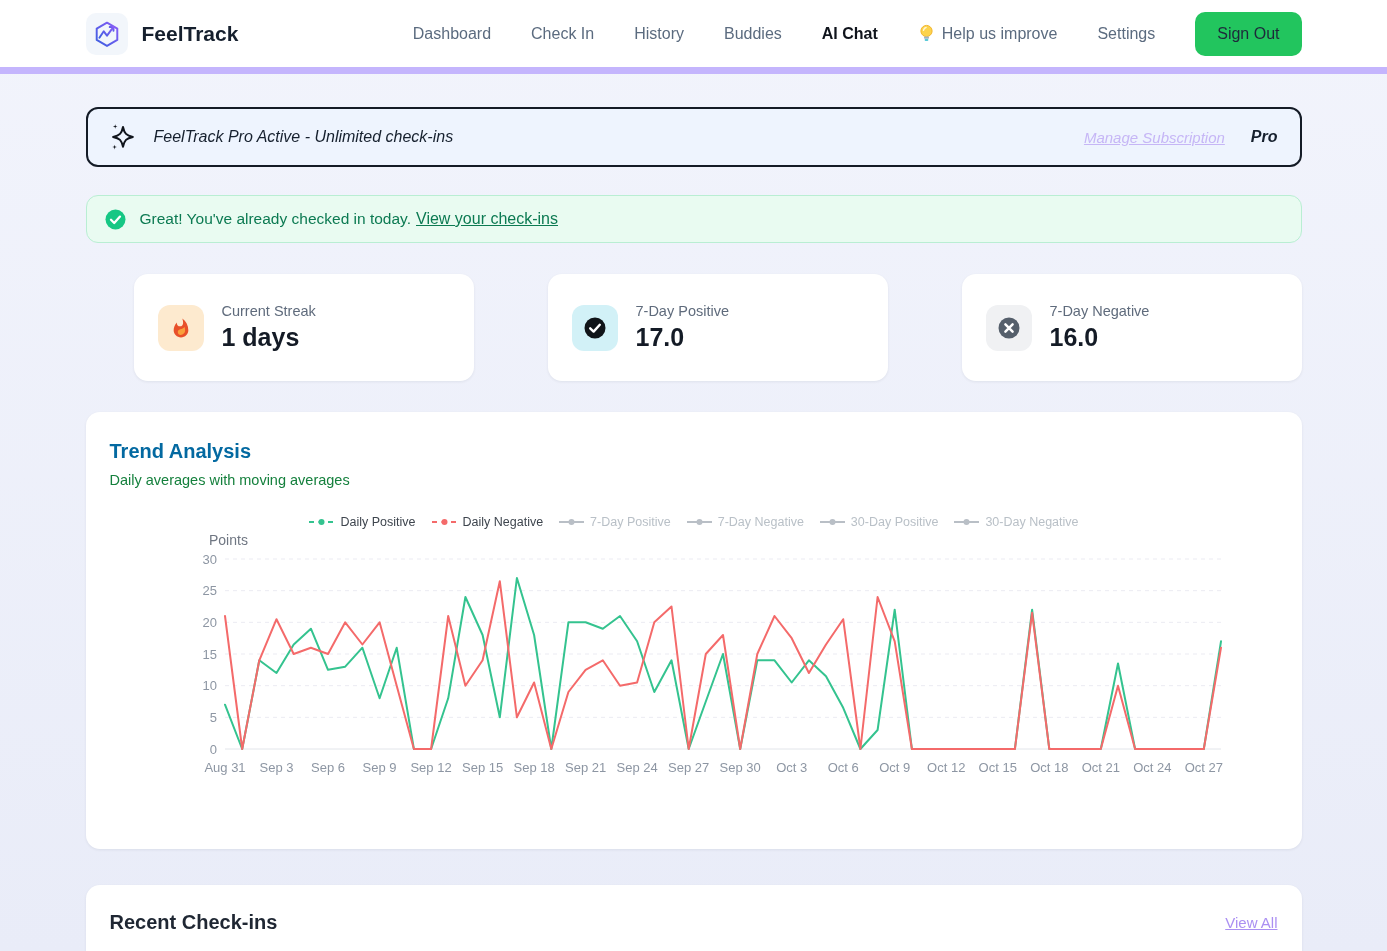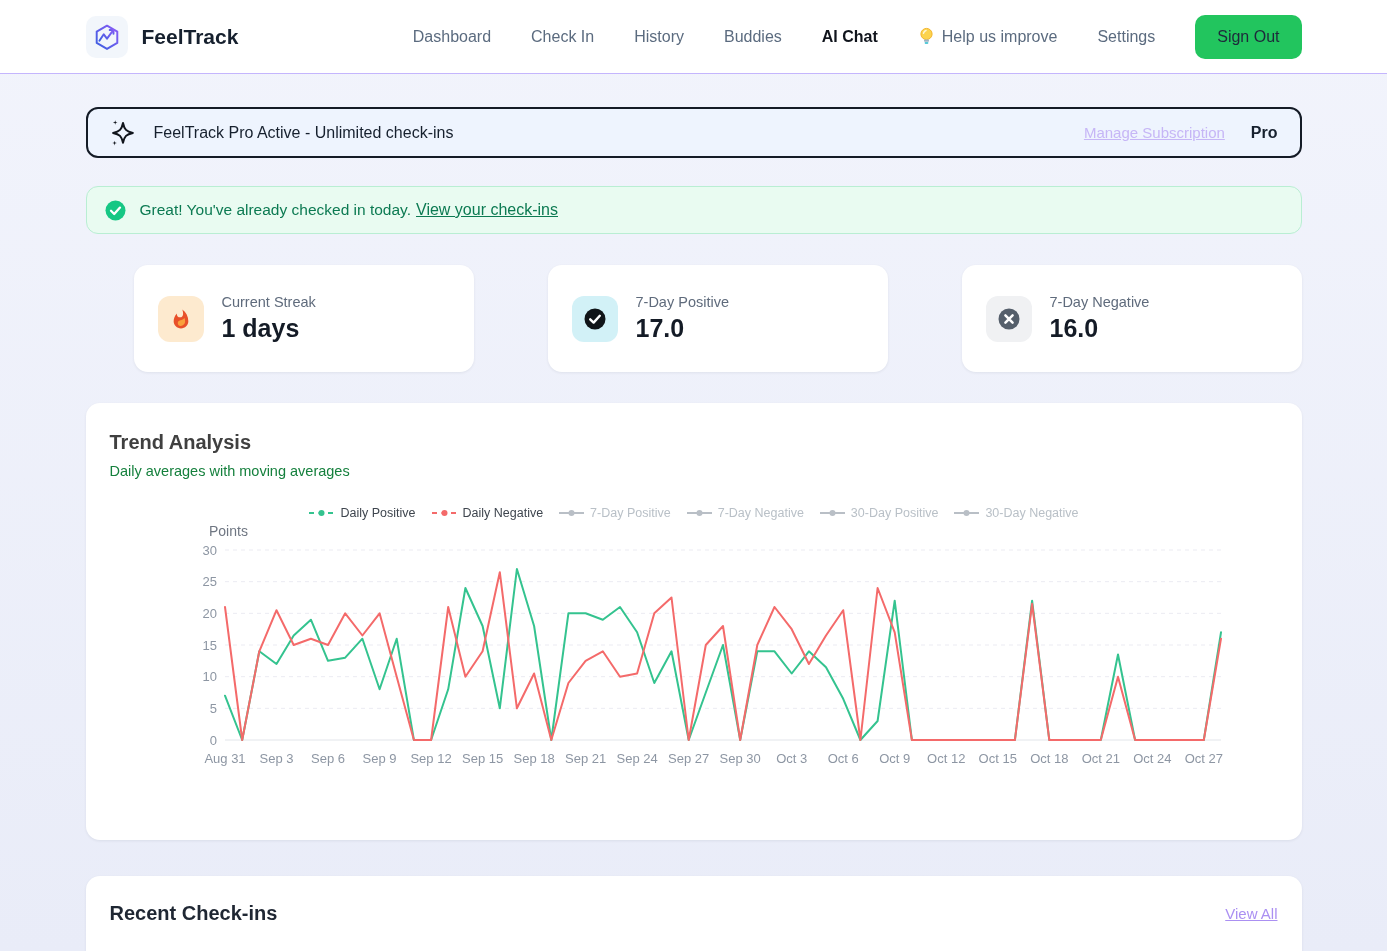--- a/index.html
+++ b/index.html
@@ -5,36 +5,36 @@
   * { margin:0; padding:0; box-sizing:border-box; }
   html,body { width:1387px; height:951px; overflow:hidden; }
   body {
     font-family:"Liberation Sans","DejaVu Sans",sans-serif;
     background:linear-gradient(180deg,#f2f4fc 0%,#e9ecf8 100%);
     color:#1e293b;
   }
   .container { width:1216px; margin:0 auto; }
 
   
-  .navbar { background:#ffffff; border-bottom:1px solid #c4b5fd; height:74px; }
+  .navbar { background:#ffffff; border-bottom:7px solid #c4b5fd; height:74px; }
   .navbar .container { display:flex; align-items:center; justify-content:space-between; height:100%; }
   .brand { display:flex; align-items:center; gap:14px; }
   .logo-box { width:42px; height:42px; border-radius:10px; background:#f2f6fb; display:flex; align-items:center; justify-content:center; }
   .brand-title { font-size:21px; font-weight:bold; color:#16202e; }
   .nav-links { display:flex; align-items:center; gap:40px; }
   .nav-link { font-size:16px; color:#5b6b7f; text-decoration:none; cursor:pointer; white-space:nowrap; }
   .nav-link.active { color:#10141c; font-weight:bold; }
   .nav-link.help { display:flex; align-items:center; gap:7px; }
   .signout-btn { background:#22c55e; border:none; border-radius:10px; padding:13px 22px; font-size:16px; color:#1e293b; font-family:inherit; cursor:pointer; }
 
   .main { padding-top:33px; }
 
   
-  .pro-banner { background:#eef4fe; border:2px solid #141b26; border-radius:12px; height:51px;
-    display:flex; align-items:center; padding:16px 22px; margin-bottom:28px; }
+  .pro-banner { background:#eef4fe; border:2px solid #141b26; border-radius:12px; height:60px;
+    display:flex; align-items:center; padding:16px 22px; margin-bottom:28px;font-style:italic; }
   .pro-banner .sparkle { margin-right:18px; display:flex; }
   .pro-text { font-size:16px; color:#16202e; }
   .pro-right { margin-left:auto; display:flex; align-items:center; gap:26px; }
   .manage-link { color:#c6b6f6; font-size:15px; text-decoration:underline; cursor:pointer; }
   .pro-badge { font-size:16px; font-weight:bold; color:#16202e; }
 
   
   .success-banner { background:#e9fbf1; border:1px solid #b9eed3; border-radius:12px; height:48px;
     display:flex; align-items:center; padding:12px 18px; margin-bottom:31px; }
   .success-banner .chk { margin-right:14px; display:flex; }
@@ -48,21 +48,21 @@
   .stat-icon { width:46px; height:46px; border-radius:12px; display:flex; align-items:center; justify-content:center; flex:none; }
   .stat-icon.orange { background:#fdeacf; }
   .stat-icon.cyan { background:#d2f1f7; }
   .stat-icon.gray { background:#f0f1f3; }
   .stat-label { font-size:14.5px; color:#5f6b7c; margin-bottom:4px; }
   .stat-value { font-size:25px; font-weight:bold; color:#141b26; }
 
   
   .trend-card { background:#ffffff; border-radius:14px; box-shadow:0 1px 3px rgba(16,24,40,.07);
     padding:28px 24px 30px 24px; margin-bottom:36px; height:437px; }
-  .trend-title { font-size:20px; font-weight:bold; color:#404040; margin-bottom:9px; }
+  .trend-title { font-size:20px; font-weight:bold; color:#0369a1; margin-bottom:9px; }
   .trend-subtitle { font-size:14.5px; color:#15803d; }
   .legend { display:flex; justify-content:center; align-items:center; gap:15px; margin-top:27px; margin-bottom:2px;text-align:right; }
   .lg-item { display:inline-flex; align-items:center; gap:5px; font-size:12.5px; color:#3e454e; cursor:pointer; }
   .lg-item.off { color:#b9c0c7; }
 
   
   .recent-card { background:#ffffff; border-radius:14px 14px 0 0; box-shadow:0 1px 3px rgba(16,24,40,.07);
     padding:26px 24px 0 24px; height:90px; }
   .recent-head { display:flex; align-items:center; justify-content:space-between; margin-bottom:20px; }
   .recent-title { font-size:20px; font-weight:bold; color:#1f2733; }

